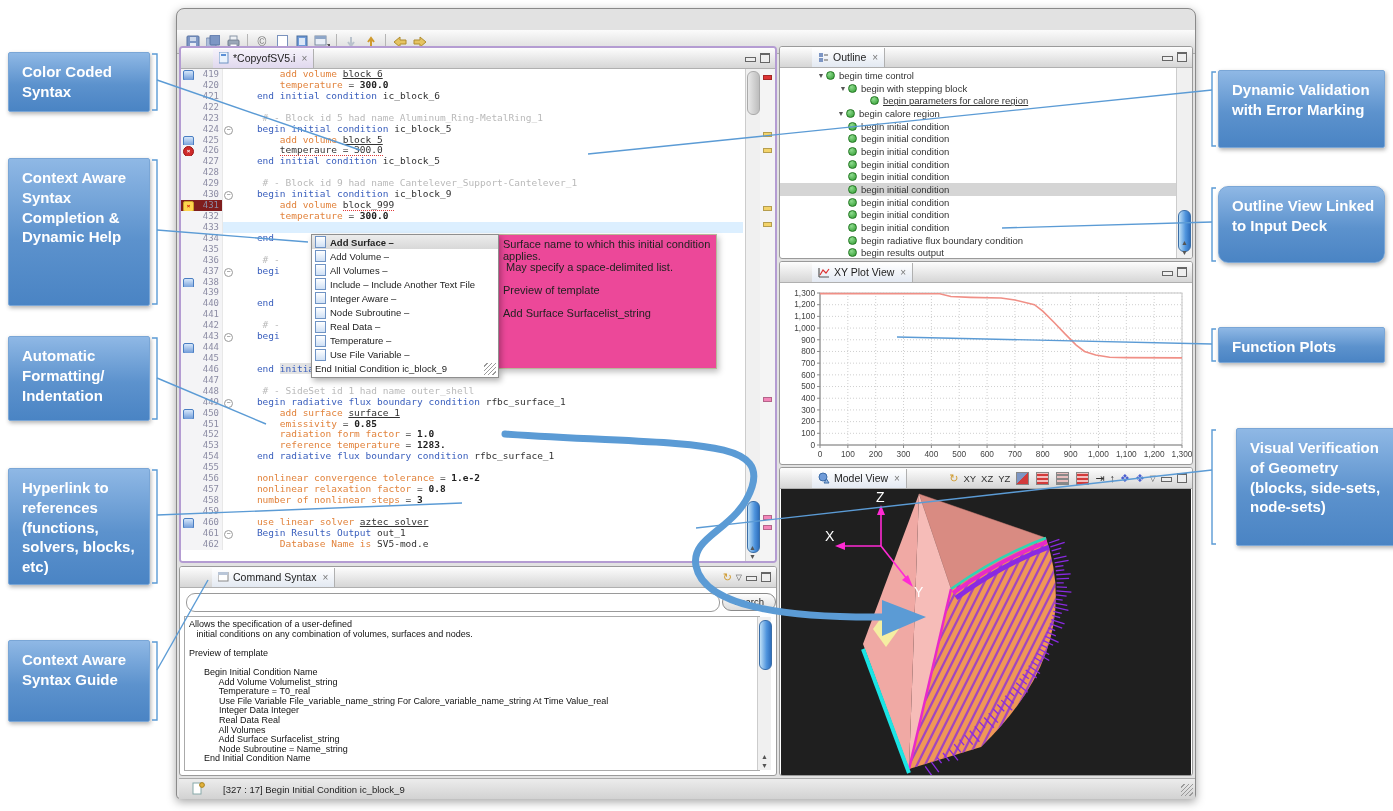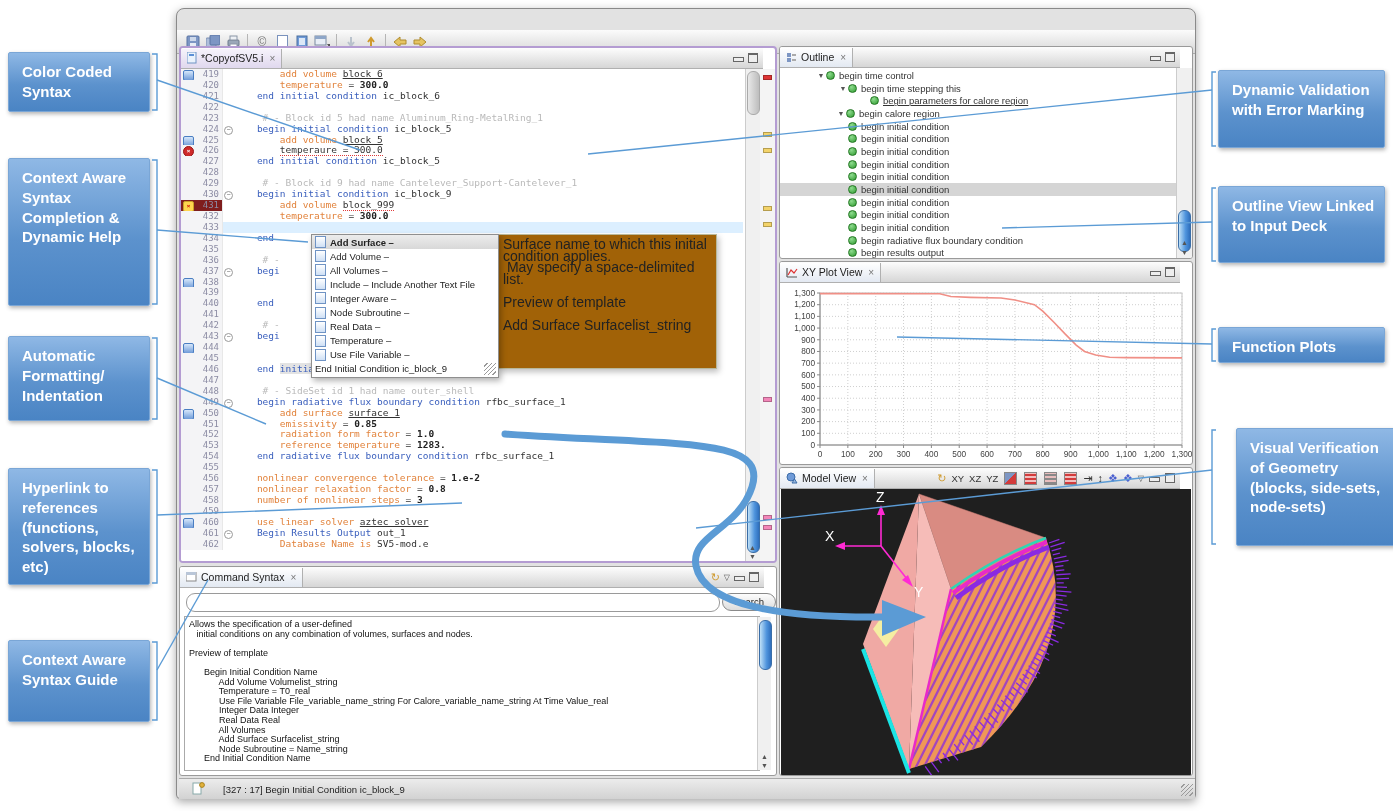--- a/index.html
+++ b/index.html
@@ -17,22 +17,22 @@
   .tl{position:absolute;top:5px;width:11px;height:11px;border-radius:50%;border:1px solid rgba(0,0,0,.25);box-sizing:border-box;}
   .title-text{position:absolute;left:0;right:0;top:4px;text-align:center;font-size:11px;color:#333;}
   .lozenge{position:absolute;right:10px;top:6px;width:17px;height:9px;border-radius:5px;
            background:linear-gradient(180deg,#dedede,#b5b5b5);border:1px solid #999;}
   .toolbar{position:absolute;left:0;top:21px;width:100%;height:24px;
            background:linear-gradient(180deg,#fbfbfb,#d7d7d7);border-bottom:1px solid #aaa;display:flex;align-items:center;padding-left:6px;box-sizing:border-box;}
   .tb-sep{width:1px;height:16px;background:#b5b5b5;margin:0 4px;}
   .tb-ic{width:18px;height:18px;margin:0 1px;display:flex;align-items:center;justify-content:center;}
   
   .panel{position:absolute;background:#fff;border:1px solid #9a9a9a;border-radius:3px;box-sizing:border-box;overflow:hidden;}
-  .p-head{position:absolute;left:0;top:0;right:12px;height:20px;background:linear-gradient(180deg,#fdfdfd,#d6d6d6);
-          border-bottom:1px solid #b0b0b0;display:flex;align-items:center;}
+  .p-head{position:absolute;left:0;top:0;right:0;height:20px;background:linear-gradient(180deg,#fdfdfd,#d6d6d6);
+          border-bottom:1px solid #b0b0b0;display:flex;align-items:center;padding-left:32px;}
   .p-tab{display:flex;align-items:center;height:19px;padding:0 6px;background:linear-gradient(180deg,#ffffff,#e3e9f2);
          border-right:1px solid #b0b0b0;font-size:10.5px;color:#222;gap:4px;}
   .p-close{color:#777;font-size:10px;margin-left:2px;}
   .win-btns{margin-left:auto;display:flex;gap:4px;padding-right:5px;align-items:center;}
   .btn-min{width:9px;height:3px;border:1px solid #666;background:#eee;margin-top:2px;}
   .btn-max{width:8px;height:7px;border:1px solid #666;background:#eee;border-top:2px solid #666;}
   .chev{font-size:8px;color:#555;}
   
   .editor-group{border:2px solid #b49cd2;border-radius:4px;background:#fff;}
   .e-rows{position:absolute;left:0;top:21px;width:562px;bottom:0;background:#fff;overflow:hidden;}
@@ -58,22 +58,22 @@
   .thumb-aqua{position:absolute;left:1px;width:11px;border-radius:6px;background:linear-gradient(90deg,#bfe0f7,#4f94dd 60%,#2f6fbd);border:1px solid #3a6ea8;}
   .sc-arr{position:absolute;left:3px;font-size:7px;color:#555;}
   .e-ruler{position:absolute;left:579px;top:21px;width:15px;bottom:0;background:#f4f4f4;}
   .ov{position:absolute;left:3px;width:9px;height:5px;border:1px solid rgba(0,0,0,.25);box-sizing:border-box;}
   
   .popup{position:absolute;left:130px;top:186px;width:186px;height:142px;background:#fff;border:1px solid #8f8f8f;
          box-shadow:2px 3px 6px rgba(0,0,0,.3);z-index:30;font-size:9.5px;overflow:hidden;}
   .pp-item{height:14.1px;display:flex;align-items:center;gap:4px;padding-left:3px;color:#222;white-space:nowrap;}
   .pp-sel{background:linear-gradient(180deg,#ececec,#d8d8d8);font-weight:bold;}
   .pp-ic{width:9px;height:10px;flex:none;background:linear-gradient(180deg,#fff,#cfe0f5);border:1px solid #6f93c4;}
-  .tooltip{position:absolute;left:316px;top:186px;width:220px;height:135px;background:#a16207;border:1px solid #b8b89a;
-           box-shadow:2px 3px 6px rgba(0,0,0,.25);z-index:29;font-size:14px;line-height:11.5px;padding:4px 5px;box-sizing:border-box;color:#222;white-space:pre-wrap;}
+  .tooltip{position:absolute;left:316px;top:186px;width:220px;height:135px;background:#ec4899;border:1px solid #b8b89a;
+           box-shadow:2px 3px 6px rgba(0,0,0,.25);z-index:29;font-size:11px;line-height:11.5px;padding:4px 5px;box-sizing:border-box;color:#222;white-space:pre-wrap;}
   
   .srch-input{position:absolute;left:6px;top:26px;width:528px;height:15px;border:1px solid #9a9a9a;border-radius:9px;background:#fff;}
   .srch-btn{position:absolute;left:542px;top:26px;width:52px;height:16px;border:1px solid #8a8a8a;border-radius:9px;
             background:linear-gradient(180deg,#fdfdfd,#dcdcdc);font-size:9.5px;text-align:center;line-height:15px;color:#222;}
   .cmd-body{position:absolute;left:4px;top:49px;width:576px;bottom:4px;border:1px solid #aaa;background:#fff;
             font-size:9px;line-height:9.6px;padding:3px 4px;box-sizing:border-box;white-space:pre;color:#111;overflow:hidden;}
   .cmd-scroll{position:absolute;right:5px;top:50px;width:13px;bottom:5px;background:#f0f0f0;border-left:1px solid #ccc;}
   
   .statusbar{position:absolute;left:2px;top:769px;width:1016px;height:20px;background:linear-gradient(180deg,#ececec,#d2d2d2);
              border-top:1px solid #aaa;display:flex;align-items:center;font-size:9.5px;color:#222;}
@@ -96,21 +96,21 @@
 <body>
 
 <div class="page">
 
   <div class="co-box" style="left:8px;top:52px;width:142px;height:60px;"><span>Color Coded Syntax</span></div>
   <div class="co-box" style="left:8px;top:158px;width:142px;height:148px;"><span>Context Aware Syntax Completion &amp; Dynamic Help</span></div>
   <div class="co-box" style="left:8px;top:336px;width:142px;height:85px;"><span>Automatic Formatting/ Indentation</span></div>
   <div class="co-box" style="left:8px;top:468px;width:142px;height:117px;"><span>Hyperlink to references (functions, solvers, blocks, etc)</span></div>
   <div class="co-box" style="left:8px;top:640px;width:142px;height:82px;"><span>Context Aware Syntax Guide</span></div>
   <div class="co-box" style="left:1218px;top:70px;width:167px;height:78px;"><span>Dynamic Validation with Error Marking</span></div>
-  <div class="co-box" style="left:1218px;top:186px;width:167px;height:77px;"><span>Outline View Linked to Input Deck</span></div>
+  <div class="co-box" style="left:1218px;top:186px;width:167px;height:77px;border-radius:10px;"><span>Outline View Linked to Input Deck</span></div>
   <div class="co-box" style="left:1218px;top:327px;width:167px;height:36px;"><span>Function Plots</span></div>
   <div class="co-box" style="left:1236px;top:428px;width:167px;height:118px;"><span>Visual Verification of Geometry (blocks, side-sets, node-sets)</span></div>
 
   <div class="window">
     <div class="toolbar">
       <span class="tb-ic">
           <svg width="14" height="14">
             <rect x="1" y="1" width="12" height="12" rx="1" fill="#7d96c4" stroke="#5a74a3"></rect>
             <rect x="4" y="8" width="6" height="5" fill="#e8edf5"></rect>
             <rect x="4" y="2" width="6" height="4" fill="#cdd8ea"></rect>
@@ -366,21 +366,21 @@
       </div>
       <div id="outline-tree" style="position:absolute;left:0;top:22px;right:16px;bottom:0;overflow:hidden;">
           <div class="ol-row" style="padding-left: 36px;">
             <span class="ol-arrow">▼</span>
             <span class="ol-dot"></span>
             <span>begin time control</span>
           </div>
           <div class="ol-row" style="padding-left: 58px;">
             <span class="ol-arrow">▼</span>
             <span class="ol-dot"></span>
-            <span>begin time stepping this</span>
+            <span>begin with stepping block</span>
           </div>
           <div class="ol-row" style="padding-left: 80px; text-decoration: underline;">
             <span class="ol-arrow"></span>
             <span class="ol-dot"></span>
             <span>begin parameters for calore region</span>
           </div>
           <div class="ol-row" style="padding-left: 56px;">
             <span class="ol-arrow">▼</span>
             <span class="ol-dot"></span>
             <span>begin calore region</span>

